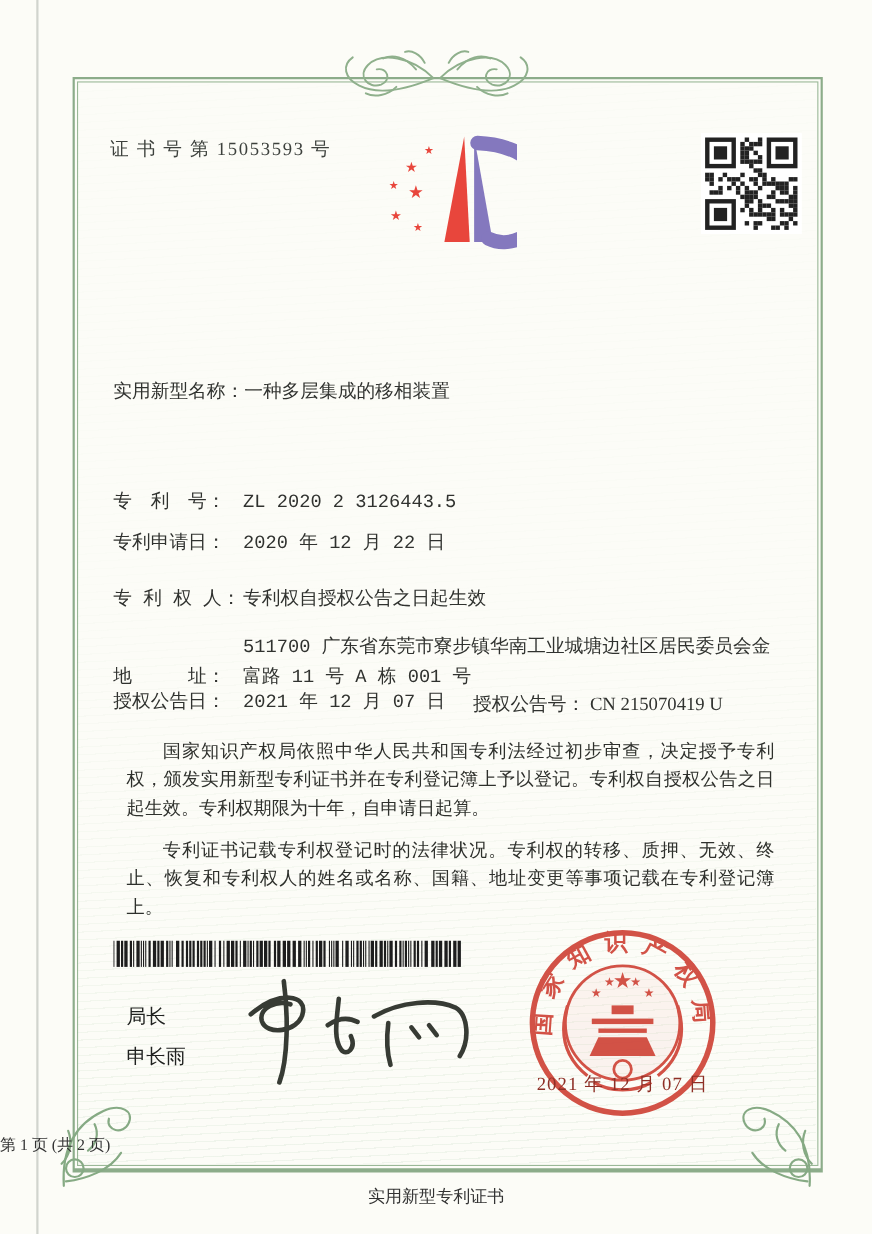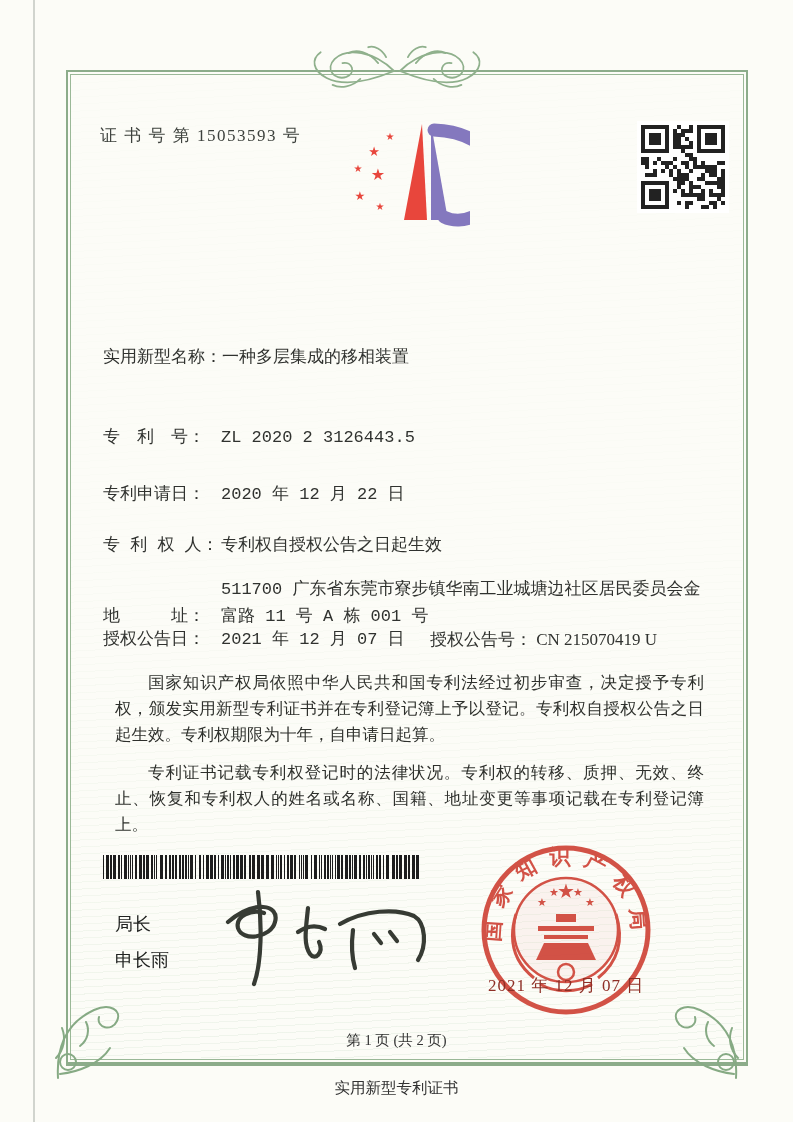--- a/index.html
+++ b/index.html
@@ -14,34 +14,34 @@
     -webkit-mask-image:linear-gradient(to bottom, rgba(0,0,0,.12) 0 45%, rgba(0,0,0,.5) 72%, #000 100%);
     mask-image:linear-gradient(to bottom, rgba(0,0,0,.12) 0 45%, rgba(0,0,0,.5) 72%, #000 100%);}
   .cert-no{position:absolute;left:100px;top:124px;font-size:17px;letter-spacing:1.5px;color:#3d413d;}
   .logo{position:absolute;left:334px;top:114px;width:136px;height:118px;}
   .qr{position:absolute;left:637px;top:121px;width:92px;height:92px;}
   .title{position:absolute;left:0;right:0;top:246px;text-align:center;font-size:41px;font-weight:700;
          letter-spacing:9px;color:#343434;}
   .row{position:absolute;left:103px;display:flex;align-items:flex-end;font-size:17px;color:#30322f;line-height:27px;font-family:Liberation Mono, monospace;}
   .row .lbl{flex:0 0 118px;white-space:nowrap;}
   .row .val{width:492px;}
-  .r1{top:344px}.r2{top:391px}.r3{top:424px}.r4{top:481px}.r5{top:532px}.r6{top:576px}.r7{top:626px}
+  .r1{top:344px}.r2{top:391px}.r3{top:444px}.r4{top:481px}.r5{top:532px}.r6{top:576px}.r7{top:626px}
   .grant-no{position:absolute;left:430px;top:626px;font-size:17px;color:#30322f;line-height:27px;white-space:nowrap;}
   .body-text{position:absolute;left:103px;top:658px;width:613px;font-size:16.5px;line-height:26px;
              color:#2e302c;text-align:justify;}
   .body-text p{margin:12px;text-indent:2em;}
   .barcode{position:absolute;left:103px;top:855px;width:320px;height:24px;font-size:0;white-space:nowrap;overflow:hidden;}
   .barcode span{display:inline-block;height:100%;background:#1d1d1d;}
   .signer{position:absolute;left:115px;top:906px;font-family:"Liberation Sans",sans-serif;font-size:18px;
           color:#202220;line-height:36px;}
   .signature{position:absolute;left:212px;top:882px;width:228px;height:108px;}
   .seal{position:absolute;left:478px;top:842px;width:176px;height:176px;}
   .seal-date{position:absolute;left:466px;top:974px;width:200px;text-align:center;font-size:17px;
              color:#8e2f26;letter-spacing:1px;z-index:3;}
-  .page-num{position:absolute;left:0;right:0;top:1031px;text-align:center;font-size:14.5px;color:#333;}
+  .page-num{position:absolute;left:0;right:0;top:1031px;text-align:left;font-size:14.5px;color:#333;}
   .back-note{position:absolute;left:0;right:0;top:1078px;text-align:center;font-size:15.5px;color:#333;}
   .ornament-top{position:absolute;left:283px;top:38px;width:228px;height:66px;}
   .flourish{position:absolute;width:92px;height:104px;}
   .fl-bl{left:46px;top:980px;}
   .fl-br{left:656px;top:980px;transform:scaleX(-1);}
   svg{display:block;}
 </style>
 </head>
 <body>
 

